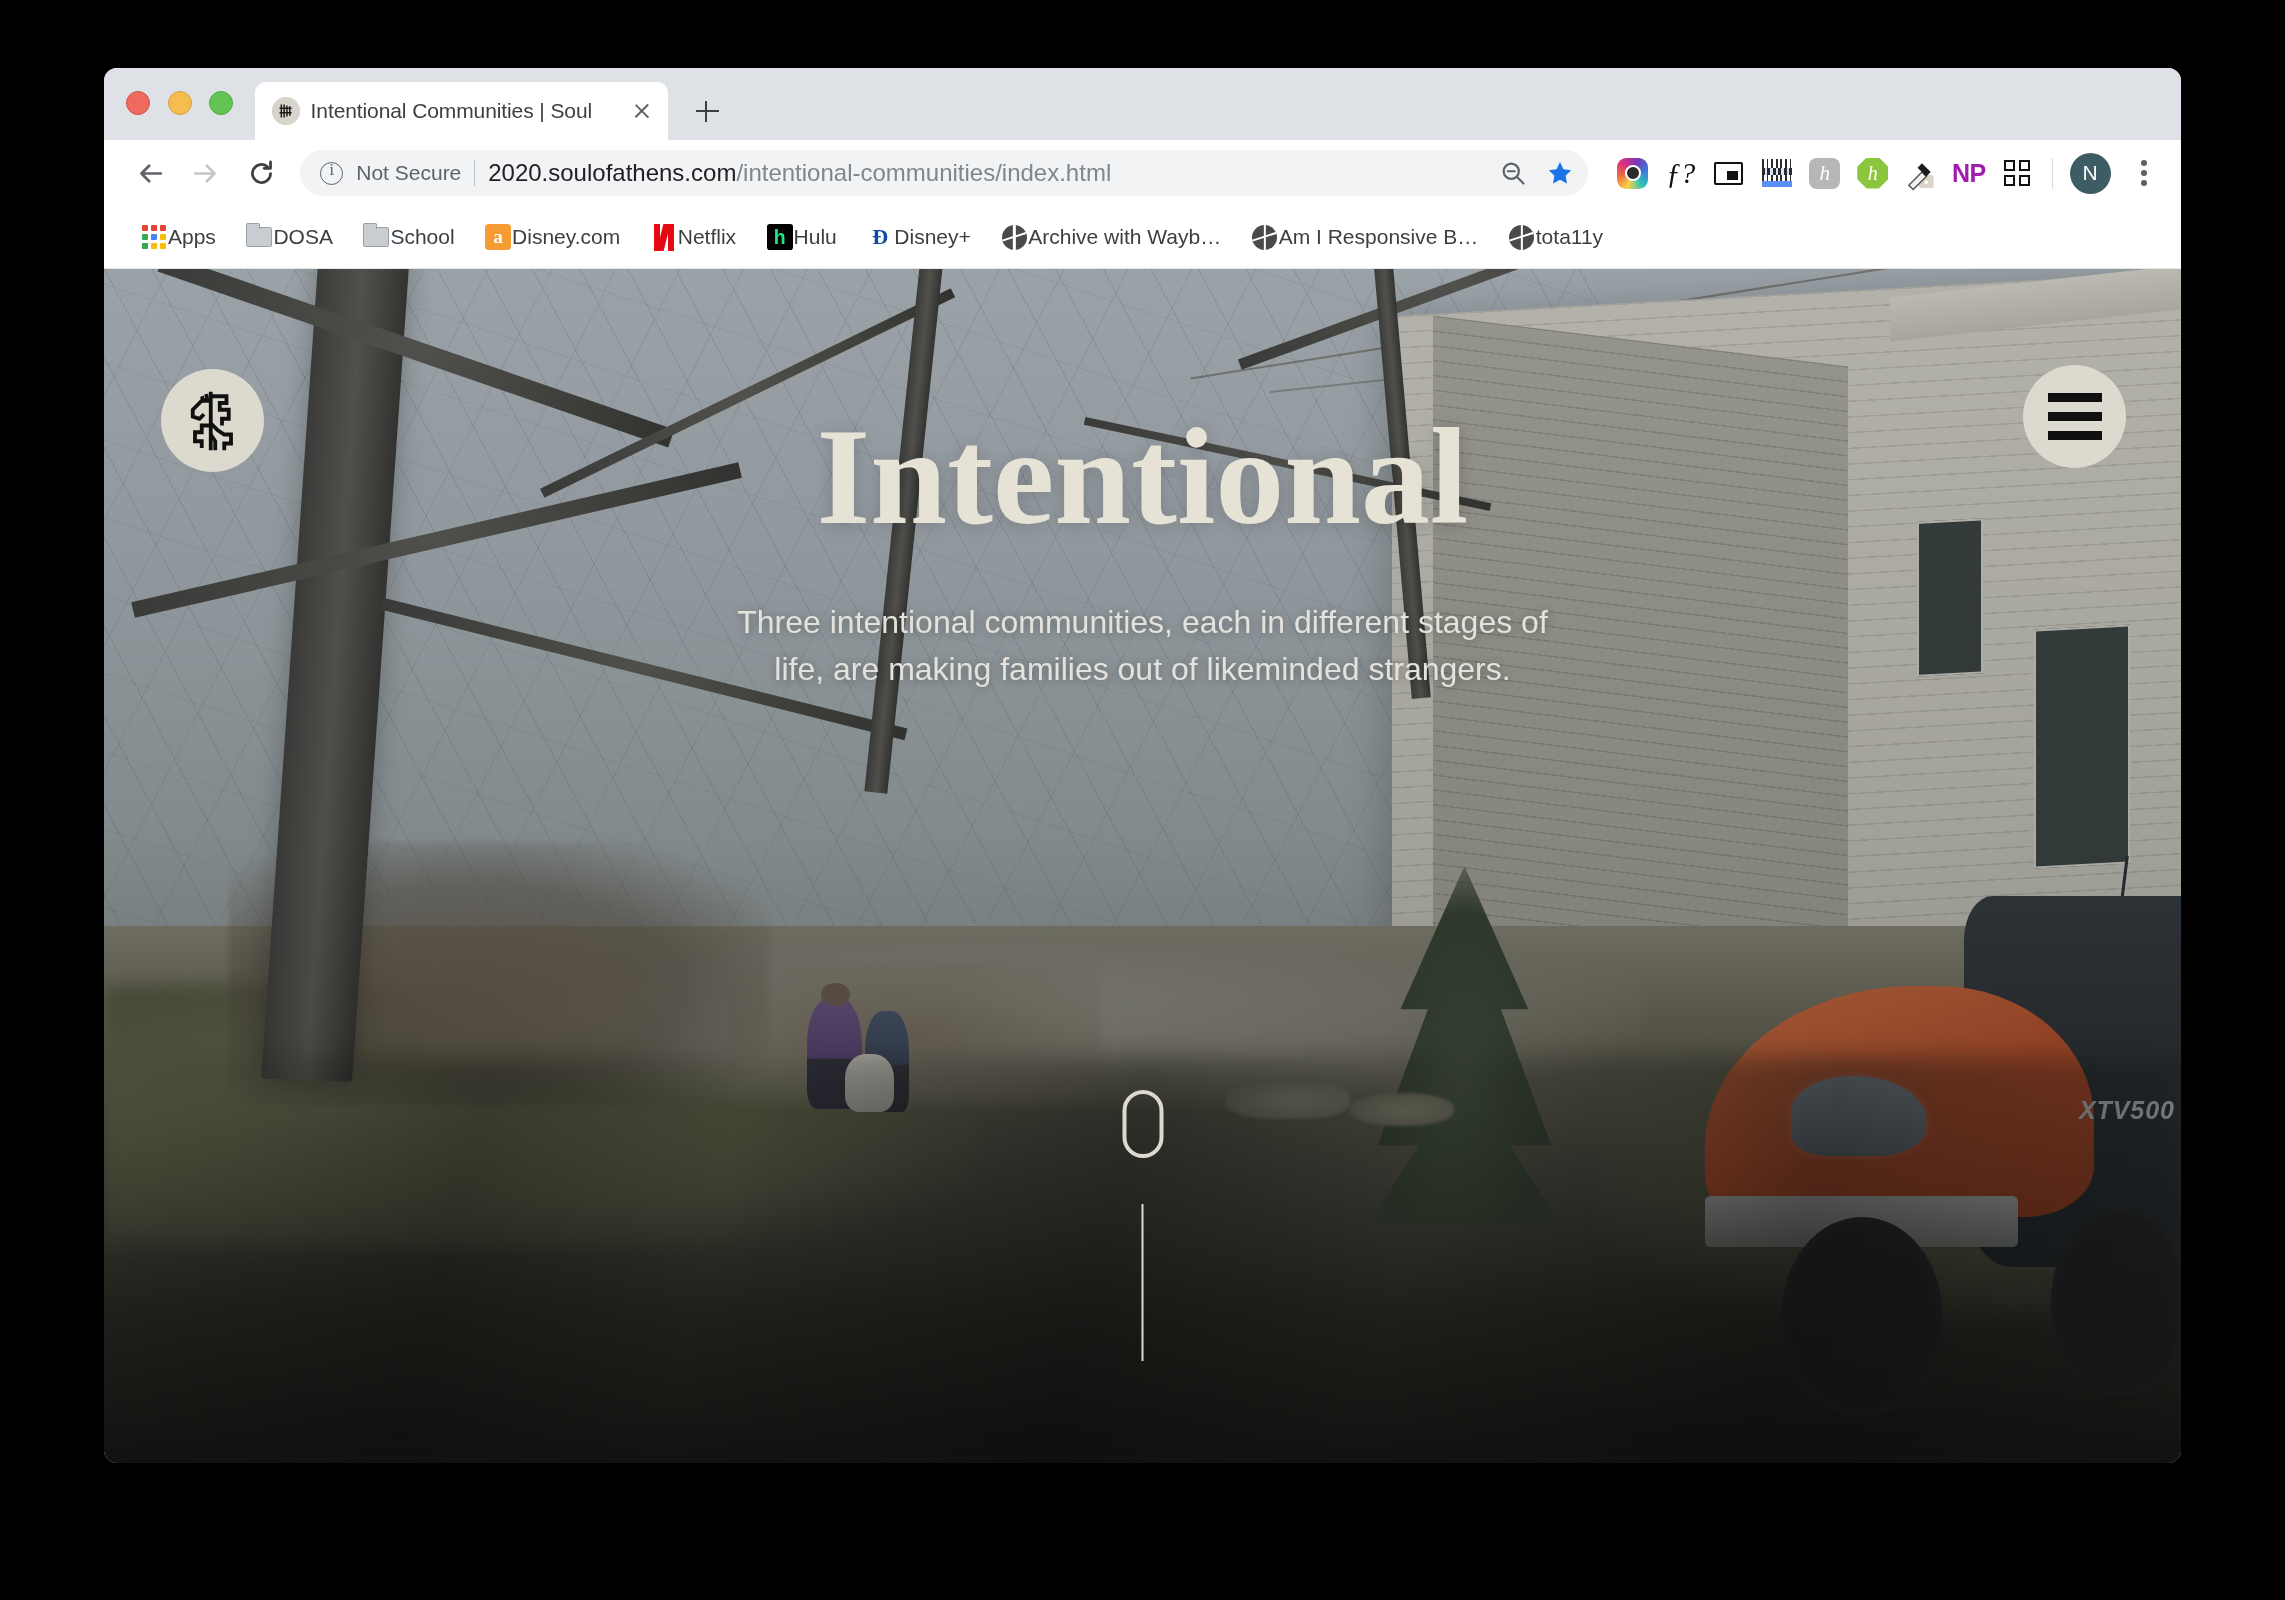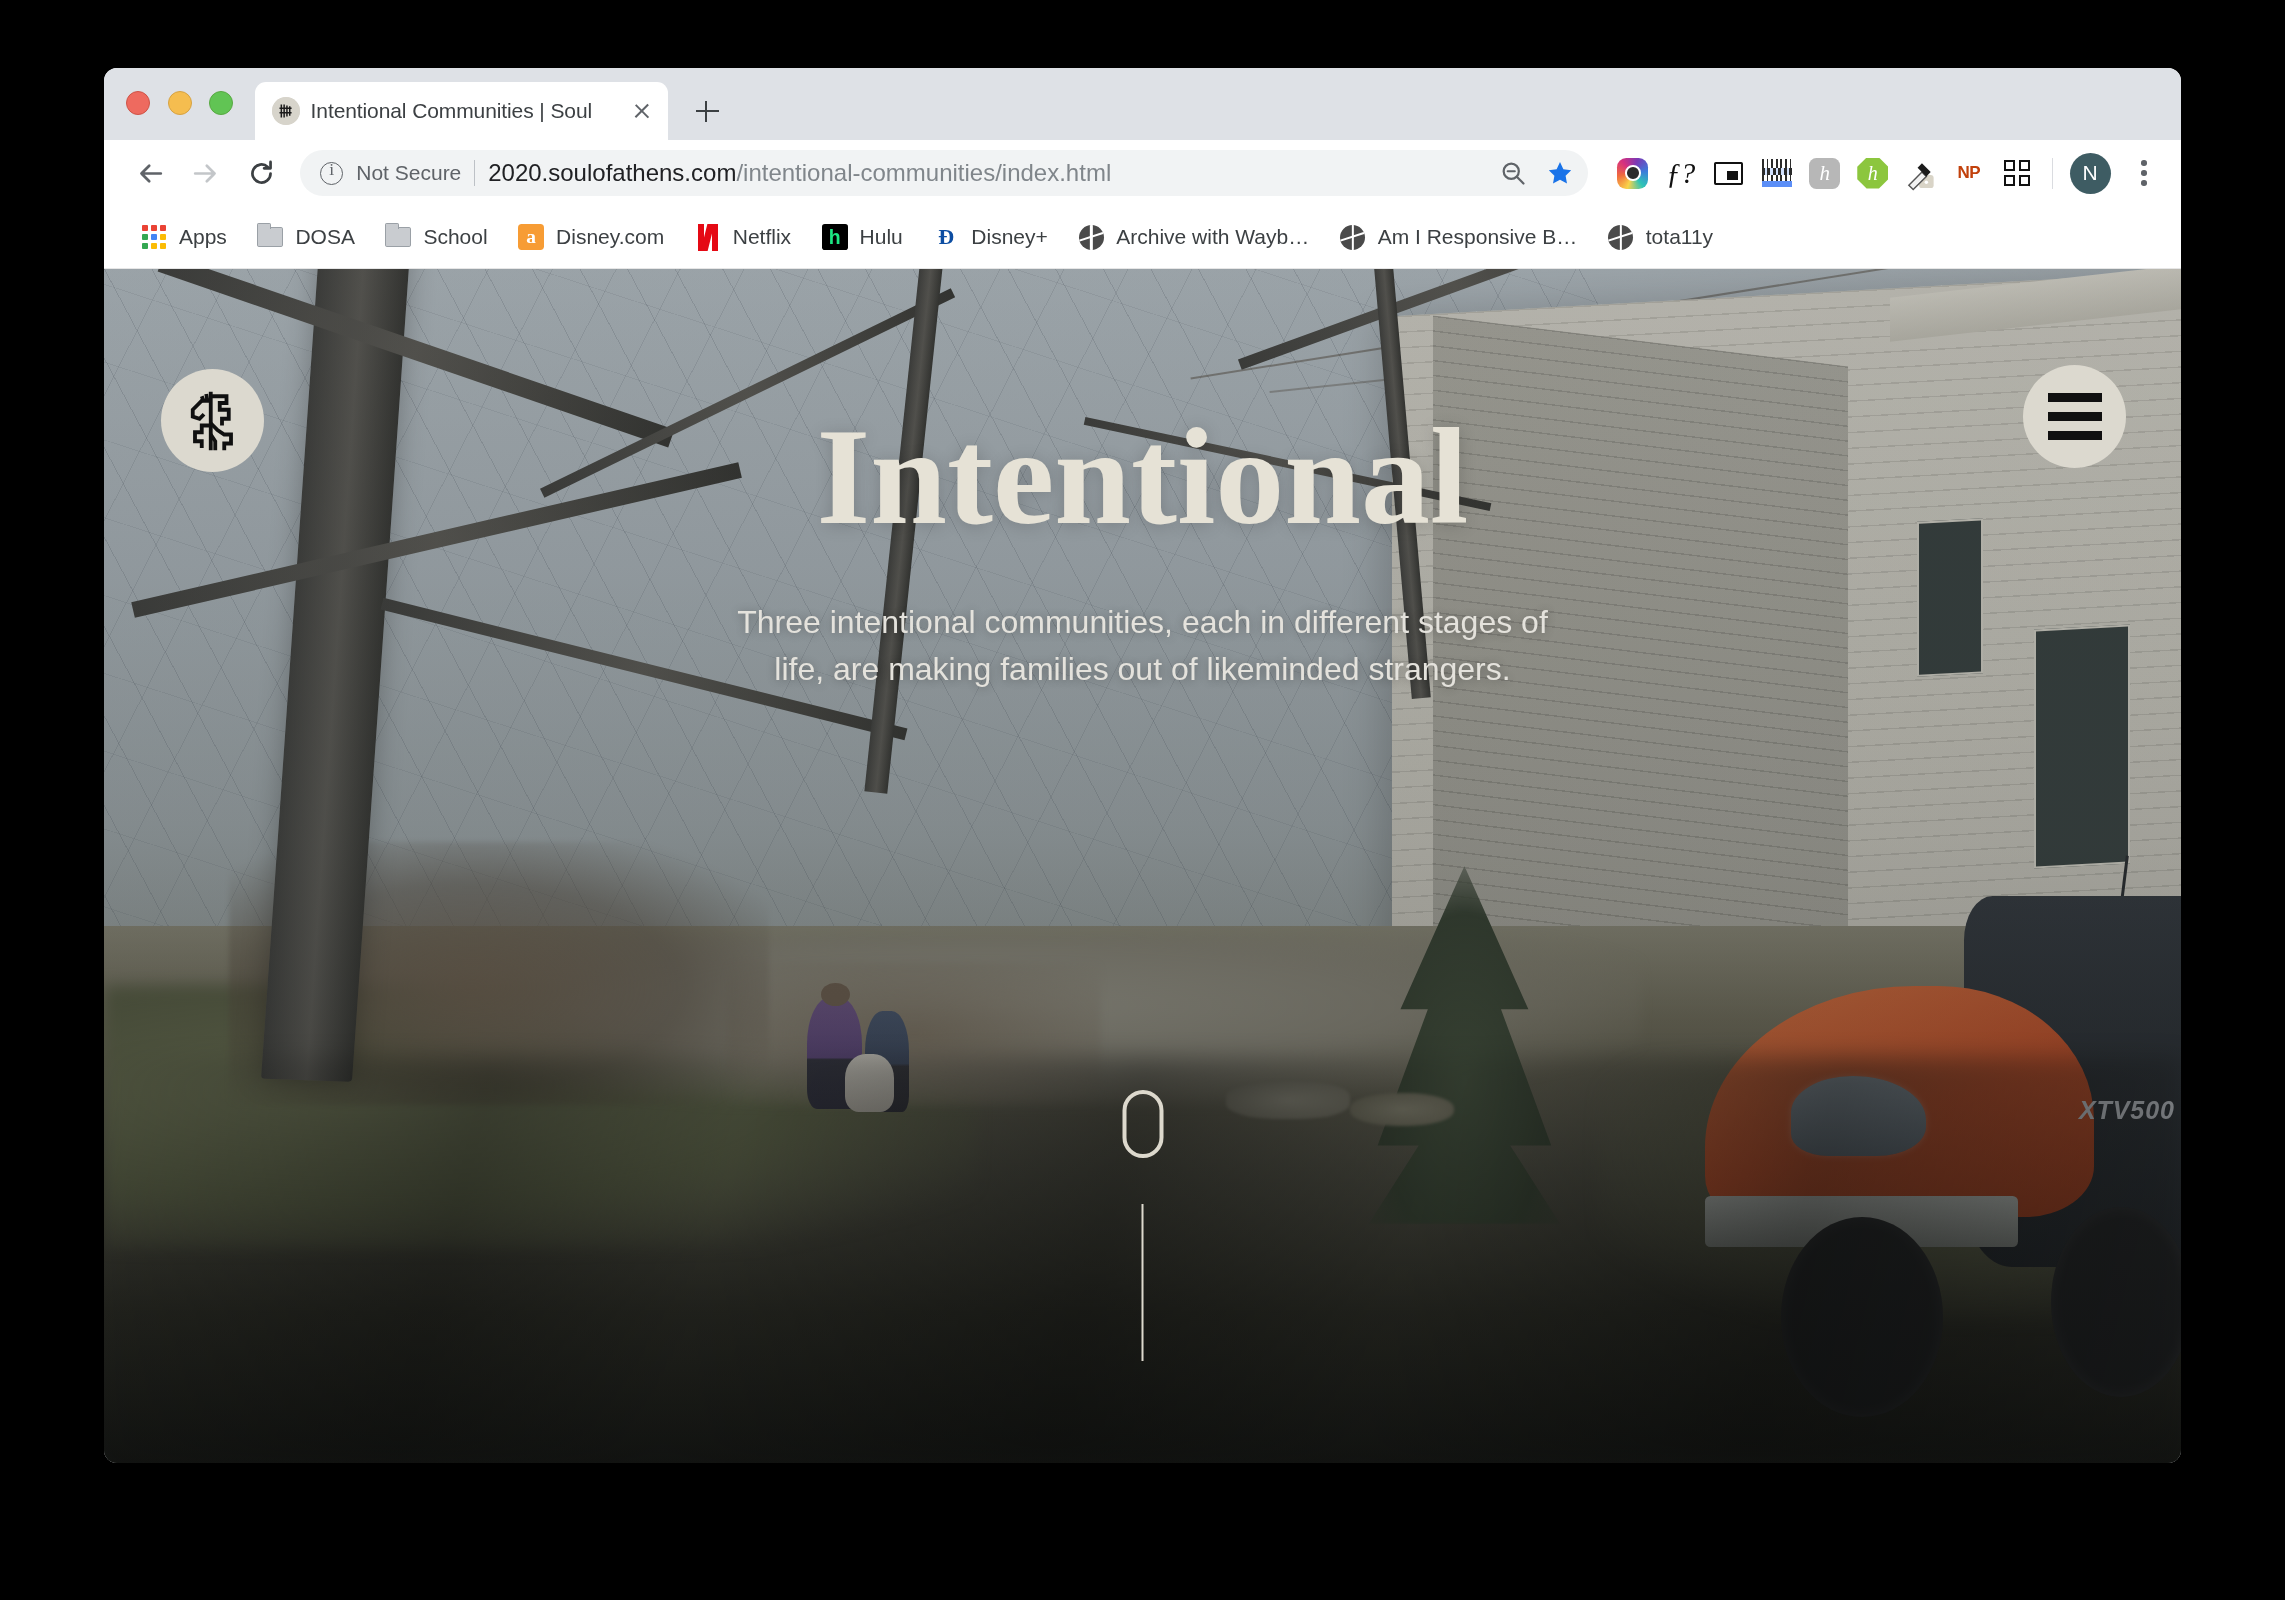--- a/index.html
+++ b/index.html
@@ -203,21 +203,21 @@
     font-size: 21px; color: #fff;
   }
   .ext-h-green {
     width: 31px; height: 31px; background: #8cc63e;
     clip-path: polygon(30% 0,70% 0,100% 30%,100% 70%,70% 100%,30% 100%,0 70%,0 30%);
     display: flex; align-items: center; justify-content: center;
     font-family: "Liberation Serif", serif; font-style: italic;
     font-size: 20px; color: #fff;
   }
   .ext-dropper { position: relative; width: 35px; height: 35px; }
-  .ext-np { font-size: 17px; font-weight: bold; color: #c2410c; letter-spacing: -0.5px; }
+  .ext-np { font-size: 25px; font-weight: bold; color: #a21caf; letter-spacing: -0.5px; }
   .ext-grid4 {
     width: 26px; height: 26px;
     display: grid; grid-template-columns: 1fr 1fr; grid-template-rows: 1fr 1fr; gap: 3.7px;
   }
   .ext-grid4 i { border: 2.4px solid #111; display: block; }
   .tool-divider { width: 0.9px; height: 31px; background: #dadce0; margin: 0 13px; flex: 0 0 auto; }
   #avatar {
     width: 41px; height: 41px; border-radius: 50%;
     background: #3e5c63;
     color: #fff; font-size: 21px;
@@ -235,21 +235,21 @@
   #bookmarks-bar {
     height: 63px;
     background: #fff;
     display: flex;
     align-items: center;
     padding: 0 18.5px 0 24px;
     gap: 5.5px;
     border-bottom: 0.9px solid #e6e6e6;
   }
   .bm {
-    display: flex; align-items: center; gap: 11px;
+    display: flex; align-items: center; 
     padding: 5.5px 12px; border-radius: 5.5px;
     white-space: nowrap; flex: 0 0 auto;
   }
   .bm-label { font-size: 21px; color: #3c4043; }
   .bm-ico { width: 28px; height: 28px; flex: 0 0 auto; display: flex; align-items: center; justify-content: center; }
 
   .ico-apps { width: 24px; height: 24px; display: grid;
     grid-template-columns: repeat(3,1fr); grid-template-rows: repeat(3,1fr); gap: 2.8px; }
   .ico-apps i { display: block; border-radius: 0.9px; }
 

